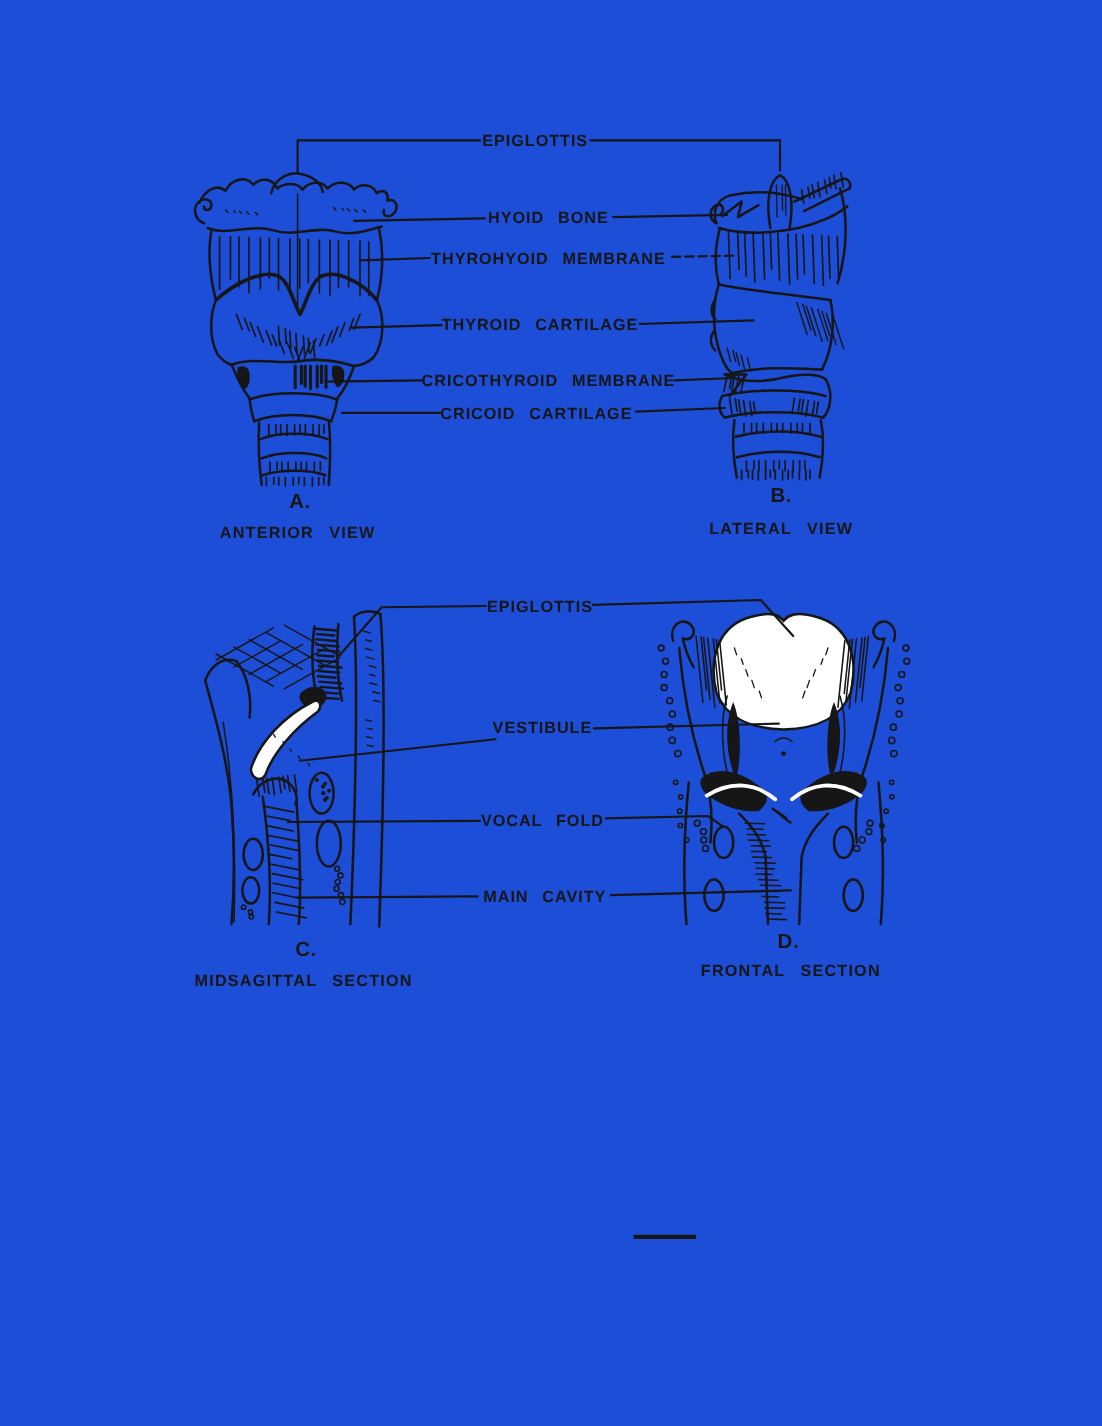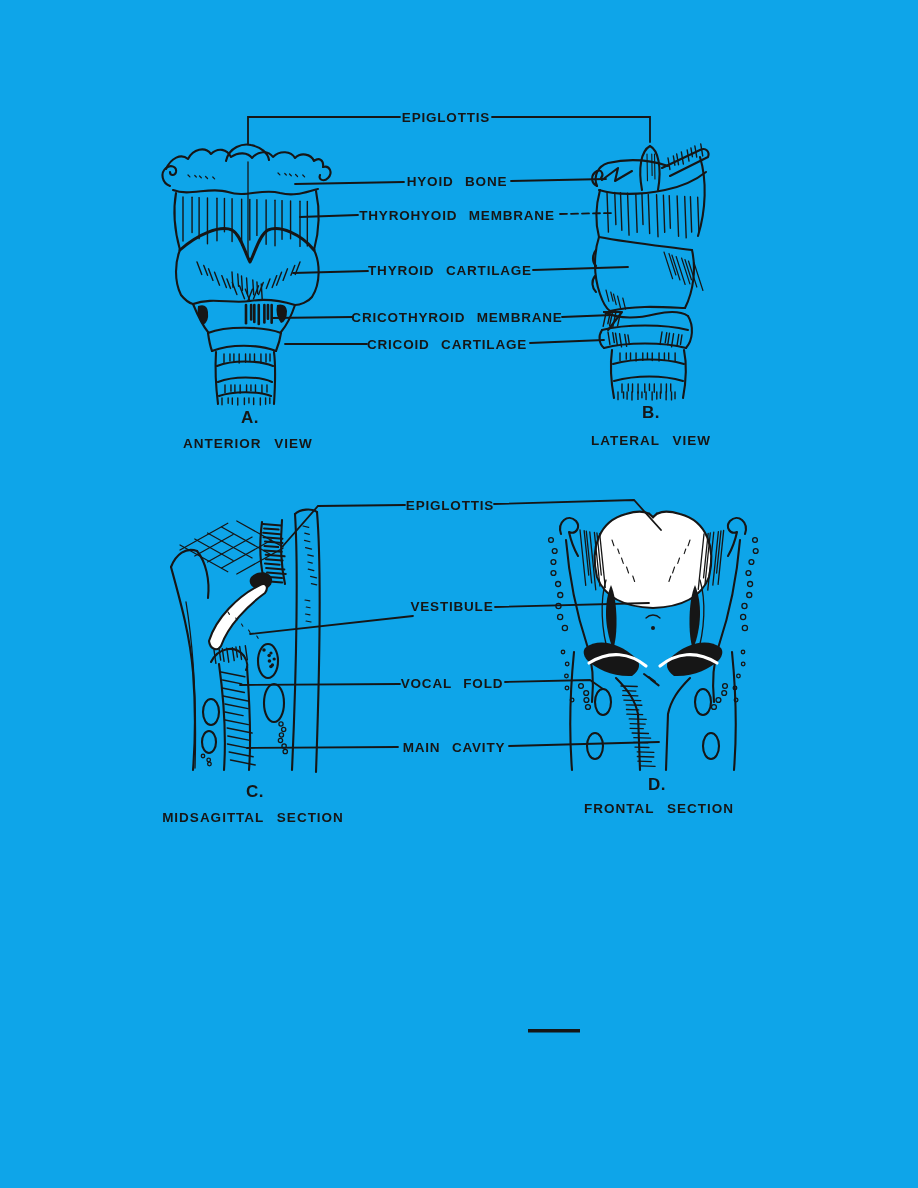--- a/index.html
+++ b/index.html
@@ -1,18 +1,18 @@
 <!DOCTYPE html>
 <html><head>
 <meta charset="utf-8">
 <style>
   html,body{margin:0;padding:0;background:#888;}
   .page{
     position:relative;width:918px;height:1188px;margin:0 auto;
-    background:#0ea5e9;overflow:hidden;
+    background:#1d4ed8;overflow:hidden;
     font-family:"Liberation Sans",sans-serif;
   }
   svg{display:block}
   .lbl{
     font-family:"Liberation Sans",sans-serif;
     font-size:13.5px;font-weight:bold;fill:#161616;
     letter-spacing:0.8px;word-spacing:7px;
   }
   .capletter{
     font-family:"Liberation Sans",sans-serif;

